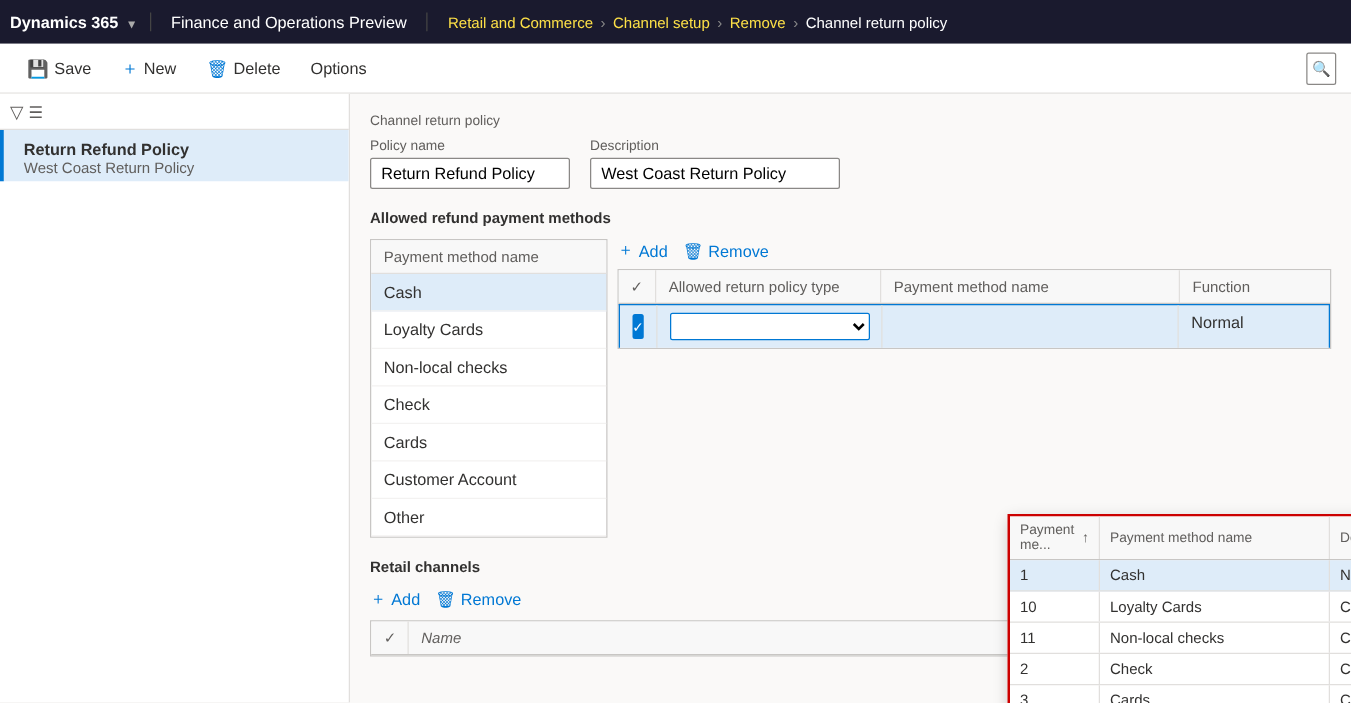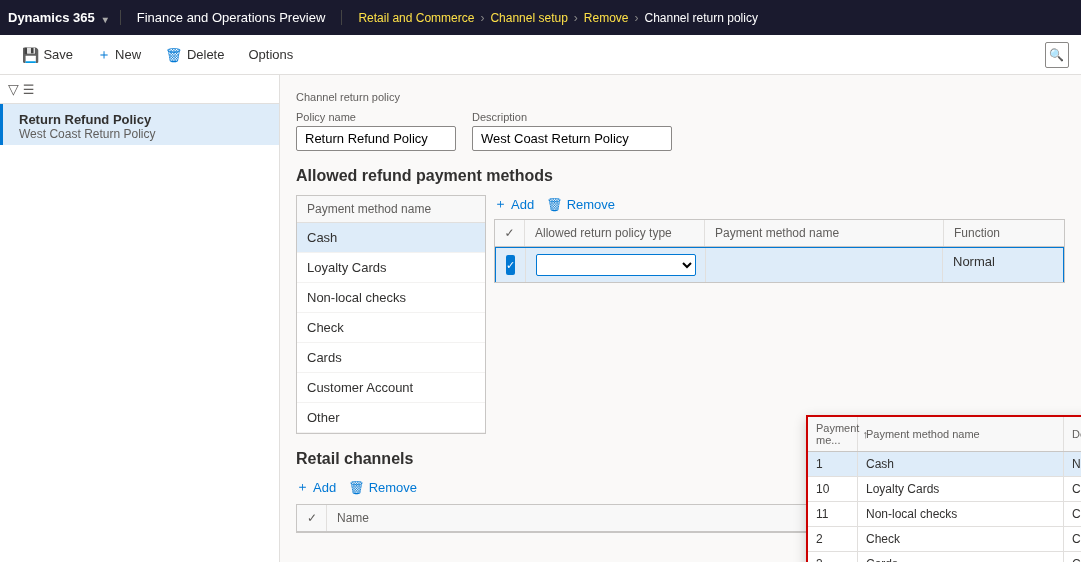--- a/index.html
+++ b/index.html
@@ -36,21 +36,21 @@
     .sidebar-item .item-subtitle { font-size: 12px; color: #605e5c; }
 
     
     .content { flex: 1; overflow-y: auto; padding: 16px; background: #faf9f8; position: relative; }
     .section-label { font-size: 11px; color: #605e5c; margin-bottom: 8px; }
     .form-row { display: flex; gap: 16px; margin-bottom: 16px; }
     .form-field { display: flex; flex-direction: column; gap: 3px; }
     .form-field label { font-size: 11px; color: #605e5c; }
     .form-field input { border: 1px solid #8a8886; border-radius: 2px; padding: 4px 8px; font-size: 13px; width: 160px; background: #fff; }
 
-    .section-title { font-size: 16px; font-weight: 600; color: #323130; margin-bottom: 10px; }
+    .section-title { font-size: 12px; font-weight: 600; color: #323130; margin-bottom: 10px; }
 
     
     .payment-section { display: flex; gap: 0; position: relative; }
     .payment-list { border: 1px solid #c8c6c4; background: #fff; width: 190px; min-height: 200px; }
     .payment-list-header { padding: 6px 10px; font-size: 12px; color: #605e5c; border-bottom: 1px solid #e1dfdd; background: #f8f8f8; }
     .payment-list-item { padding: 7px 10px; cursor: pointer; font-size: 13px; border-bottom: 1px solid #f3f2f1; }
     .payment-list-item.selected { background: #deecf9; }
 
     
     .right-table-area { flex: 1; padding-left: 8px; }
@@ -74,21 +74,21 @@
 
     
     .dropdown-overlay { position: absolute; left: 510px; top: 220px; background: #fff; border: 2px solid #c00; z-index: 100; width: 360px; box-shadow: 0 4px 12px rgba(0,0,0,0.2); }
     .dropdown-header { display: flex; background: #f8f8f8; border-bottom: 1px solid #c8c6c4; }
     .dropdown-header-cell { padding: 5px 8px; font-size: 11px; color: #605e5c; border-right: 1px solid #e1dfdd; display: flex; align-items: center; gap: 3px; }
     .dropdown-header-cell:last-child { border-right: none; }
     .dropdown-row { display: flex; border-bottom: 1px solid #e1dfdd; cursor: pointer; }
     .dropdown-row.selected-row { background: #deecf9; }
     .dropdown-cell { padding: 5px 8px; font-size: 12px; border-right: 1px solid #e1dfdd; }
     .dropdown-cell:last-child { border-right: none; }
-    .d-col1 { width: 50px; }
+    .d-col1 { width: 72px; }
     .d-col2 { flex: 1; }
     .d-col3 { width: 100px; }
 
     
     .retail-section { margin-top: 16px; }
     .retail-table { border: 1px solid #c8c6c4; background: #fff; margin-top: 8px; }
     .retail-header { display: flex; background: #f8f8f8; border-bottom: 1px solid #c8c6c4; }
     .retail-header-cell { padding: 6px 10px; font-size: 12px; color: #605e5c; border-right: 1px solid #e1dfdd; }
 
     
@@ -262,20 +262,20 @@
           <span>Add</span>
         </button>
         <button class="table-btn">
           <span style="color:#0078d4;">🗑</span>
           <span>Remove</span>
         </button>
       </div>
       <div class="retail-table">
         <div class="retail-header">
           <div class="retail-header-cell" style="width:30px;">✓</div>
-          <div class="retail-header-cell" style="flex:1;">Name</div>
+          <div class="retail-header-cell" style="flex:1;font-style:italic;">Name</div>
           <div class="retail-header-cell" style="width:200px;">Operating unit number</div>
         </div>
       </div>
     </div>
 
   </div>
 </div>
 
 </body></html>

